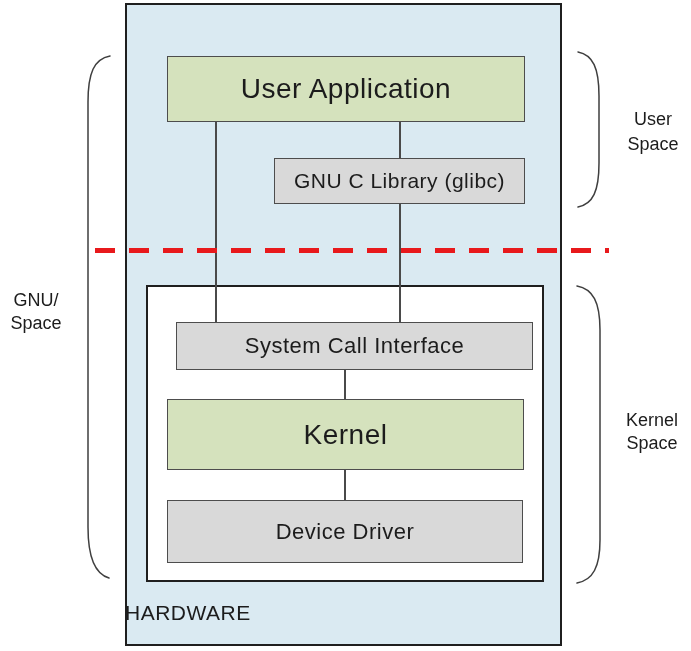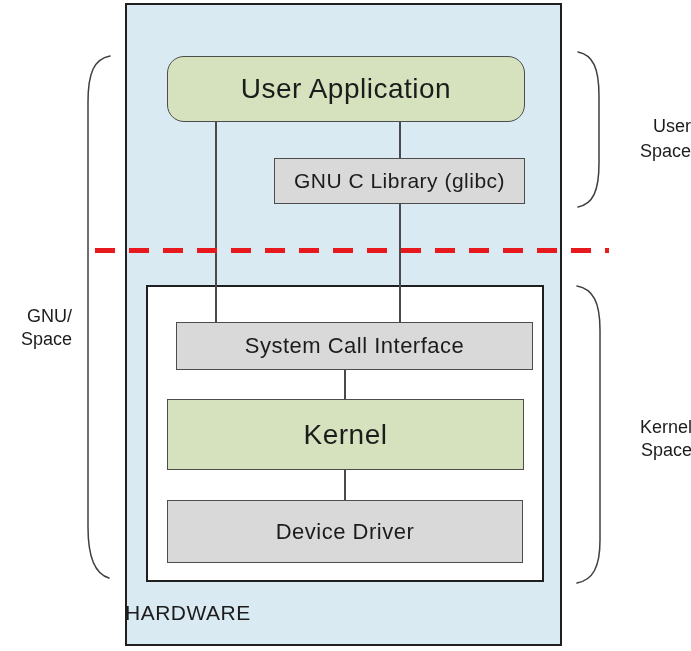--- a/index.html
+++ b/index.html
@@ -49,21 +49,21 @@
     align-items: center;
     justify-content: center;
     border: 1.6px solid var(--box-border, #4d4d4d);
     text-align: center;
     letter-spacing: 0.5px;
     white-space: nowrap;
   }
   .node.green { background: var(--green-fill, #d5e2bd); }
   .node.gray  { background: var(--gray-fill, #d9d9d9); }
 
-  .ua     { left: 167px; top: 56px;  width: 358px; height: 66px; font-size: 28px; border-radius: 17px; }
+  .ua     { left: 167px; top: 56px;  width: 358px; height: 66px; font-size: 28px; }
   .glibc  { left: 274px; top: 158px; width: 251px; height: 46px; font-size: 21px; }
   .sci    { left: 176px; top: 322px; width: 357px; height: 48px; font-size: 22px; }
   .kernel { left: 167px; top: 399px; width: 357px; height: 71px; font-size: 28px; }
   .dd     { left: 167px; top: 500px; width: 356px; height: 63px; font-size: 22px; }
 
   
   .red-divider {
     left: 95px; top: 248px; width: 514px; height: 5px;
     background: repeating-linear-gradient(
       90deg,
@@ -74,26 +74,25 @@
 
   
   .hw-label {
     left: 125px; top: 601px; width: 437px;
     font-size: 21px;
     letter-spacing: 0.5px;
   }
 
   
   .side-label {
-    text-align: right;
+    text-align: center;
     font-size: 18px;
     line-height: 23px;
-    margin-top: 7px;
   }
-  .gnu-label    { left: 0px;   top: 298px; width: 72px; }
+  .gnu-label    { left: 0px;   top: 289px; width: 72px; }
   .us-label     { left: 615px; top: 107px; width: 76px; line-height: 25px; }
   .ks-label     { left: 612px; top: 409px; width: 80px; }
 
   .brackets-svg {
     left: 0; top: 0; width: 691px; height: 651px;
     pointer-events: none;
   }
   .brackets-svg path {
     fill: none;
     stroke: var(--bracket, #3f3f3f);

